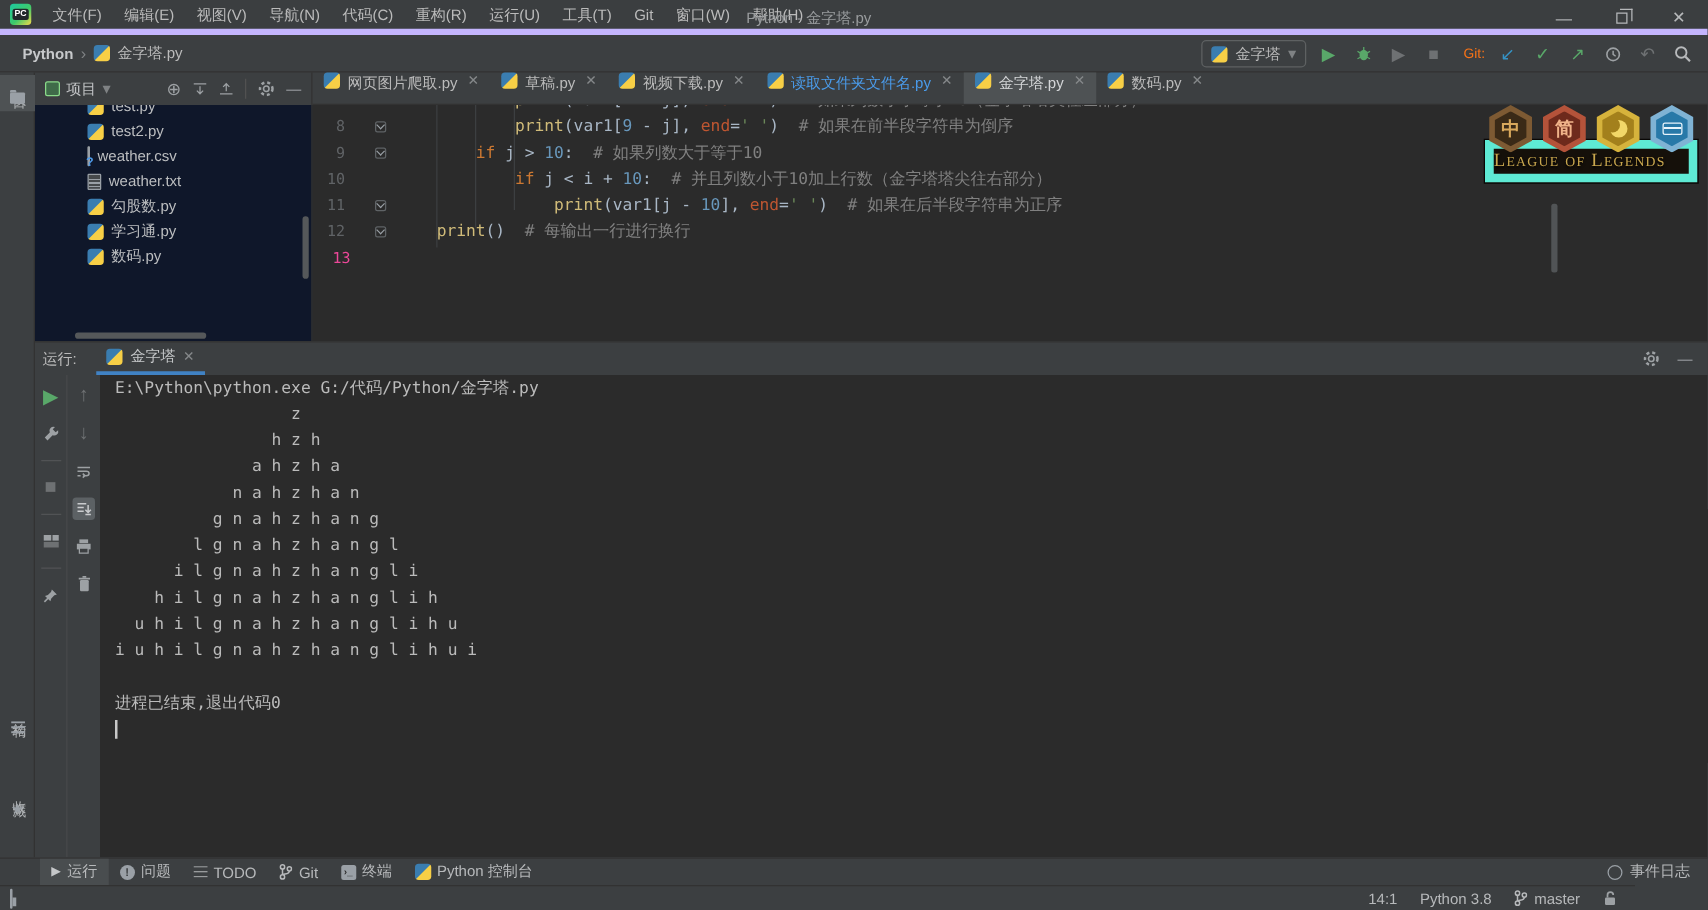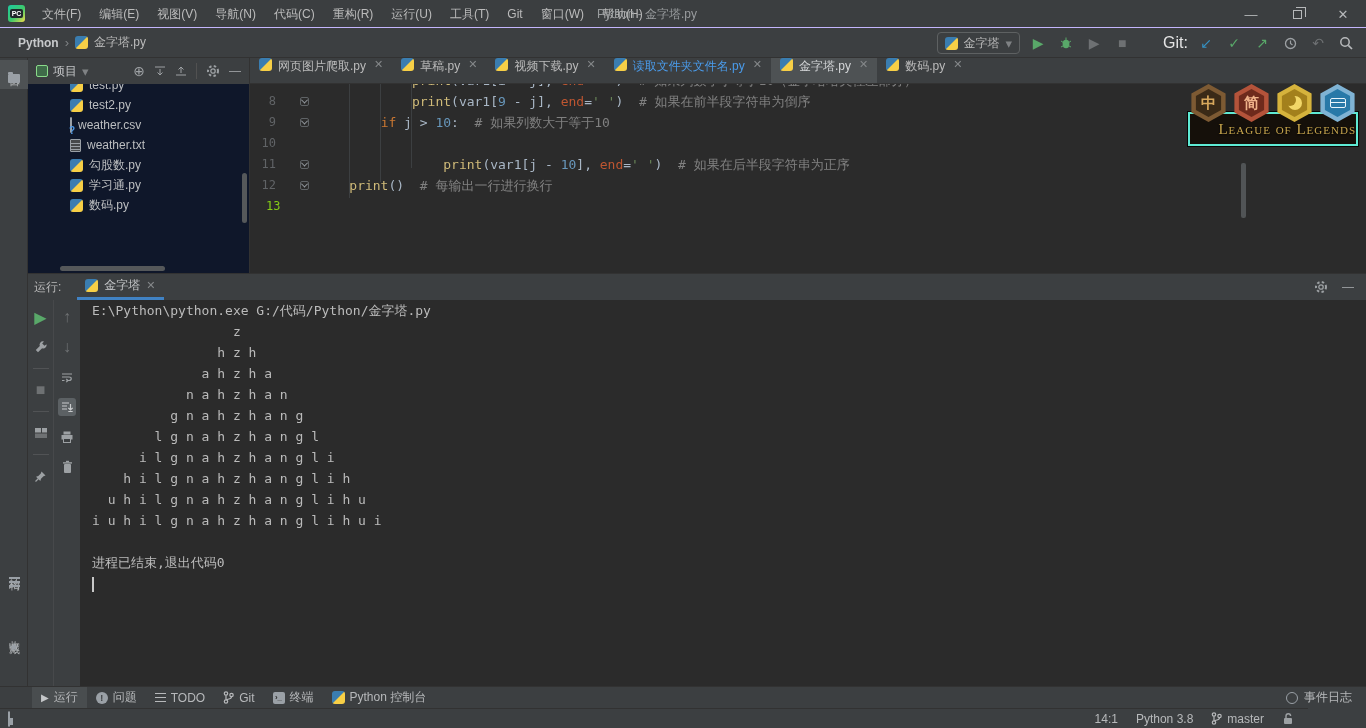--- a/index.html
+++ b/index.html
@@ -2,21 +2,21 @@
 <html><head>
 <meta charset="utf-8">
 <style>
   * { margin:0; padding:0; box-sizing:border-box; }
   html,body { width:1366px; height:728px; overflow:hidden; background:#3c3f41;
     font-family:"Liberation Sans","DejaVu Sans",sans-serif; color:#bbbbbb; }
   .row { display:flex; align-items:center; }
 
   
   #titlebar { position:absolute; left:0; top:0; width:1366px; height:28px;
-    background:#3b3e40; border-bottom:1px solid #c4b5fd; display:flex; align-items:center; }
+    background:#3b3e40; border-bottom:5px solid #c4b5fd; display:flex; align-items:center; }
   #pc-logo { width:17px; height:17px; margin:0 8px 0 8px; border-radius:3px;
     background:linear-gradient(135deg,#1dc9a0,#3ec96b 55%,#f4db49); display:flex;
     align-items:center; justify-content:center; font-size:7px; font-weight:bold; color:#fff; }
   #pc-logo b{ background:#21282b; padding:1px 2px; border-radius:2px; }
   .menu-item { padding:0 9px; font-size:12px; color:#bbbbbb; height:28px; line-height:28px; cursor:default; }
   #win-title { position:absolute; left:597px; top:0; height:28px; line-height:28px;
     font-size:12px; color:#999c9e; }
   #win-controls { position:absolute; right:0; top:0; height:28px; display:flex; }
   .win-btn { width:46px; height:28px; display:flex; align-items:center; justify-content:center;
     color:#b6b8ba; font-size:13px; }
@@ -31,21 +31,21 @@
   #breadcrumb .root { font-weight:bold; color:#c7c9cb; }
   .chev { color:#7f8284; font-size:13px; }
   .pyicon { width:13px; height:13px; border-radius:3px; flex:none;
     background:linear-gradient(135deg,#3a7db0 0 48%,#f7cf46 52% 100%); }
   #nav-right { position:absolute; right:10px; top:0; height:30px; display:flex; align-items:center; gap:8px; }
   #run-combo { display:flex; align-items:center; gap:6px; border:1px solid #5e6162; border-radius:4px;
     height:22px; padding:0 7px; font-size:12px; color:#bbbbbb; }
   .tool-ic { width:20px; height:20px; display:flex; align-items:center; justify-content:center;
     font-size:14px; color:#9da1a4; }
   .green { color:#59a869; } .gray { color:#6e7173; } .blue { color:#3592c4; }
-  #git-label { font-size:16px; color:#e5e5e5; margin-left:23px; }
+  #git-label { font-size:11px; color:#f97316; margin-left:6px; }
   svg.icon { display:block; }
 
   
   #stripe { position:absolute; left:0; top:58px; width:28px; height:628px;
     background:#3c3f41; border-right:1px solid #323232; }
   .stripe-btn { width:28px; display:flex; flex-direction:column; align-items:center;
     gap:4px; padding:6px 0; font-size:11px; color:#b0b3b5; }
   .stripe-btn .vtext { writing-mode:vertical-rl; letter-spacing:2px; }
   .stripe-btn.active { background:#4e5254; }
   .mini-folder { width:12px; height:9px; background:#9aa0a6; border-radius:1px; position:relative; }
@@ -77,21 +77,21 @@
   .etab .x { color:#85888a; font-size:11px; margin-left:2px; }
   .etab.active { background:#4e5254; color:#d4d6d8; }
   .etab.modified { color:#4a9bea; }
 
   
   #editor { position:absolute; left:250px; top:84px; width:1116px; height:189px;
     background:#2b2b2b; overflow:hidden; font-family:"DejaVu Sans Mono","Liberation Mono",monospace;
     font-size:13px; }
   .eline { position:absolute; left:0; width:100%; height:21px; line-height:21px; white-space:pre; }
   .lnum { position:absolute; left:0; width:26px; text-align:right; color:#606366; font-size:12px; }
-  .lnum.cur { color:#84cc16;padding-left:16px; }
+  .lnum.cur { color:#ec4899;padding-left:16px; }
   .foldbox { position:absolute; left:50px; top:6px; width:9px; height:9px; border:1px solid #5f6366;
     border-radius:2px; display:flex; align-items:center; justify-content:center; }
   .foldbox::after { content:""; width:4px; height:4px; border-right:1px solid #9aa0a6;
     border-bottom:1px solid #9aa0a6; transform:rotate(45deg) translate(-1px,-1px); }
   .codetxt { position:absolute; left:68px; }
   .tk-kw{color:#cc7832} .tk-num{color:#6897bb} .tk-str{color:#6a8759}
   .tk-cmt{color:#808080} .tk-pln{color:#a9b7c6} .tk-fn{color:#d0bb79} .tk-arg{color:#bf5631}
   .guide { position:absolute; top:-12px; width:1px; background:#3c3f41; }
   #ed-thumb { position:absolute; left:991px; top:79px; width:5px; height:55px;
     background:#515456; border-radius:2px; }
@@ -105,22 +105,22 @@
     display:flex; align-items:center; justify-content:center; }
   .hex-bronze { background:#7d5a33; } .hex-bronze .inner { background:#3a2a17; color:#d8a85c; }
   .hex-red { background:#b4533a; } .hex-red .inner { background:#6e2a1c; color:#f0b38a; }
   .hex-gold { background:#d6b33c; } .hex-gold .inner { background:#a3801c; color:#f5e08a; }
   .hex-blue { background:#7fb3d4; } .hex-blue .inner { background:#2879a8; color:#d7ecf7; }
   .moon { width:14px; height:14px; border-radius:50%; background:#f2d768; position:relative; }
   .moon::before { content:""; position:absolute; left:-4px; top:-2px; width:12px; height:12px;
     border-radius:50%; background:#a3801c; }
   .kbd { width:16px; height:10px; border:1px solid #e8f4fb; border-radius:2px;
     background:linear-gradient(#0000 0 3px,#e8f4fb 3px 4px,#0000 4px) , #2879a8; }
-  #ime-banner { margin-top:-10px; height:34px; background:#15100a; border:2px solid #5eead4;
-    outline:1px solid #090705; display:flex; align-items:center; justify-content:flex-end; }
+  #ime-banner { margin-top:-10px; height:34px; background:#15100a; border:7px solid #5eead4;
+    outline:1px solid #090705; display:flex; align-items:center; justify-content:flex-start; }
   #ime-banner span { font-family:"Liberation Serif","DejaVu Serif",serif; color:#c9a74e;
     font-size:15px; letter-spacing:1px; font-variant:small-caps; text-shadow:0 1px 2px #000; }
 
   
   #runpanel { position:absolute; left:28px; top:273px; width:1338px; height:413px;
     background:#3c3f41; border-top:1px solid #323232; }
   #run-header { height:26px; display:flex; align-items:center; font-size:12px; }
   #run-label { margin-left:6px; color:#bbbbbb; }
   #run-tab { margin-left:16px; height:26px; display:flex; align-items:center; gap:6px;
     padding:0 8px; border-bottom:3px solid #4082c4; color:#c6c8ca; }
@@ -351,21 +351,21 @@
   </div>
 
 <div id="editor">
   <div class="guide" style="left:99px; height:126px;"></div>
   <div class="guide" style="left:130px; height:110px;"></div>
   <div class="guide" style="left:161px; height:96px;"></div>
   <div id="code-lines">
       <div class="eline" style="top: -14px;"><span class="codetxt"><span class="tk-pln">            </span><span class="tk-fn">print</span><span class="tk-pln">(var1[i + j], </span><span class="tk-arg">end</span><span class="tk-pln">=</span><span class="tk-str">' '</span><span class="tk-pln">)  </span><span class="tk-cmt"># 如果列数小于等于10（金字塔塔尖往左部分）</span></span></div>
       <div class="eline" style="top: 7px;"><span class="lnum">8</span><span class="foldbox"></span><span class="codetxt"><span class="tk-pln">            </span><span class="tk-fn">print</span><span class="tk-pln">(var1[</span><span class="tk-num">9</span><span class="tk-pln"> - j], </span><span class="tk-arg">end</span><span class="tk-pln">=</span><span class="tk-str">' '</span><span class="tk-pln">)  </span><span class="tk-cmt"># 如果在前半段字符串为倒序</span></span></div>
       <div class="eline" style="top: 28px;"><span class="lnum">9</span><span class="foldbox"></span><span class="codetxt"><span class="tk-pln">        </span><span class="tk-kw">if</span><span class="tk-pln"> j &gt; </span><span class="tk-num">10</span><span class="tk-pln">:  </span><span class="tk-cmt"># 如果列数大于等于10</span></span></div>
-      <div class="eline" style="top: 49px;"><span class="lnum">10</span></div>
+      <div class="eline" style="top: 49px;"><span class="lnum">10</span><span class="codetxt"><span class="tk-pln">            </span><span class="tk-kw">if</span><span class="tk-pln"> j &lt; i + </span><span class="tk-num">10</span><span class="tk-pln">:  </span><span class="tk-cmt"># 并且列数小于10加上行数（金字塔塔尖往右部分）</span></span></div>
       <div class="eline" style="top: 70px;"><span class="lnum">11</span><span class="foldbox"></span><span class="codetxt"><span class="tk-pln">                </span><span class="tk-fn">print</span><span class="tk-pln">(var1[j - </span><span class="tk-num">10</span><span class="tk-pln">], </span><span class="tk-arg">end</span><span class="tk-pln">=</span><span class="tk-str">' '</span><span class="tk-pln">)  </span><span class="tk-cmt"># 如果在后半段字符串为正序</span></span></div>
       <div class="eline" style="top: 91px;"><span class="lnum">12</span><span class="foldbox"></span><span class="codetxt"><span class="tk-pln">    </span><span class="tk-fn">print</span><span class="tk-pln">()  </span><span class="tk-cmt"># 每输出一行进行换行</span></span></div>
       <div class="eline" style="top: 112px;"><span class="lnum cur">13</span><span class="codetxt"></span></div>
     </div>
   <div id="ed-thumb"></div>
 </div>
 
 <div id="ime">
   <div id="ime-badges">
     <div class="hex hex-bronze">

